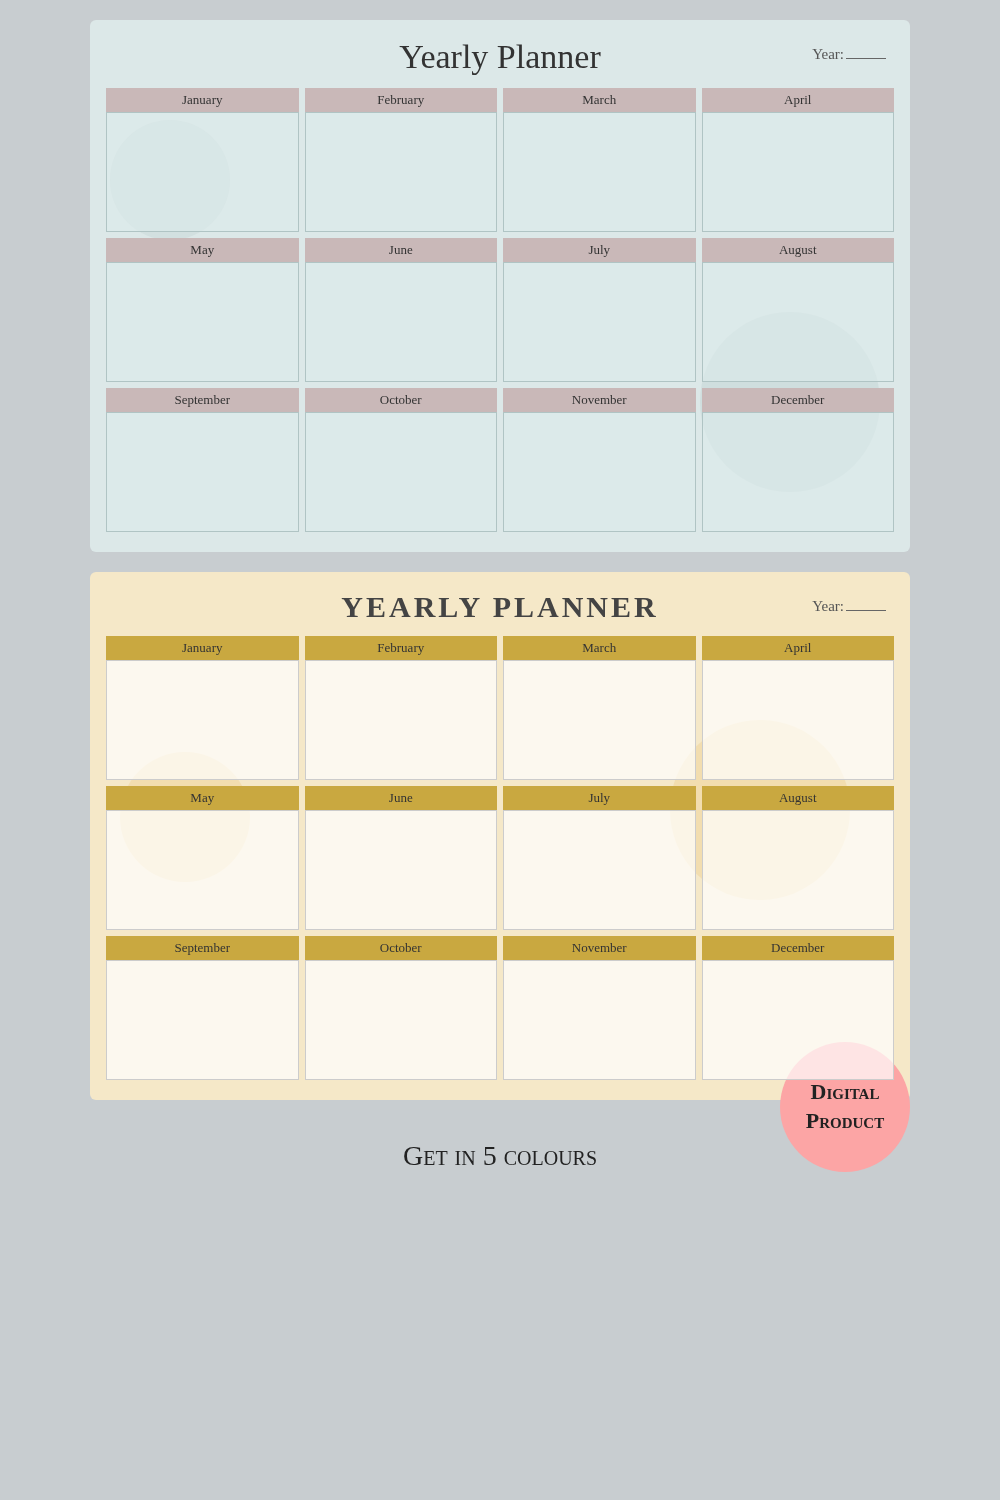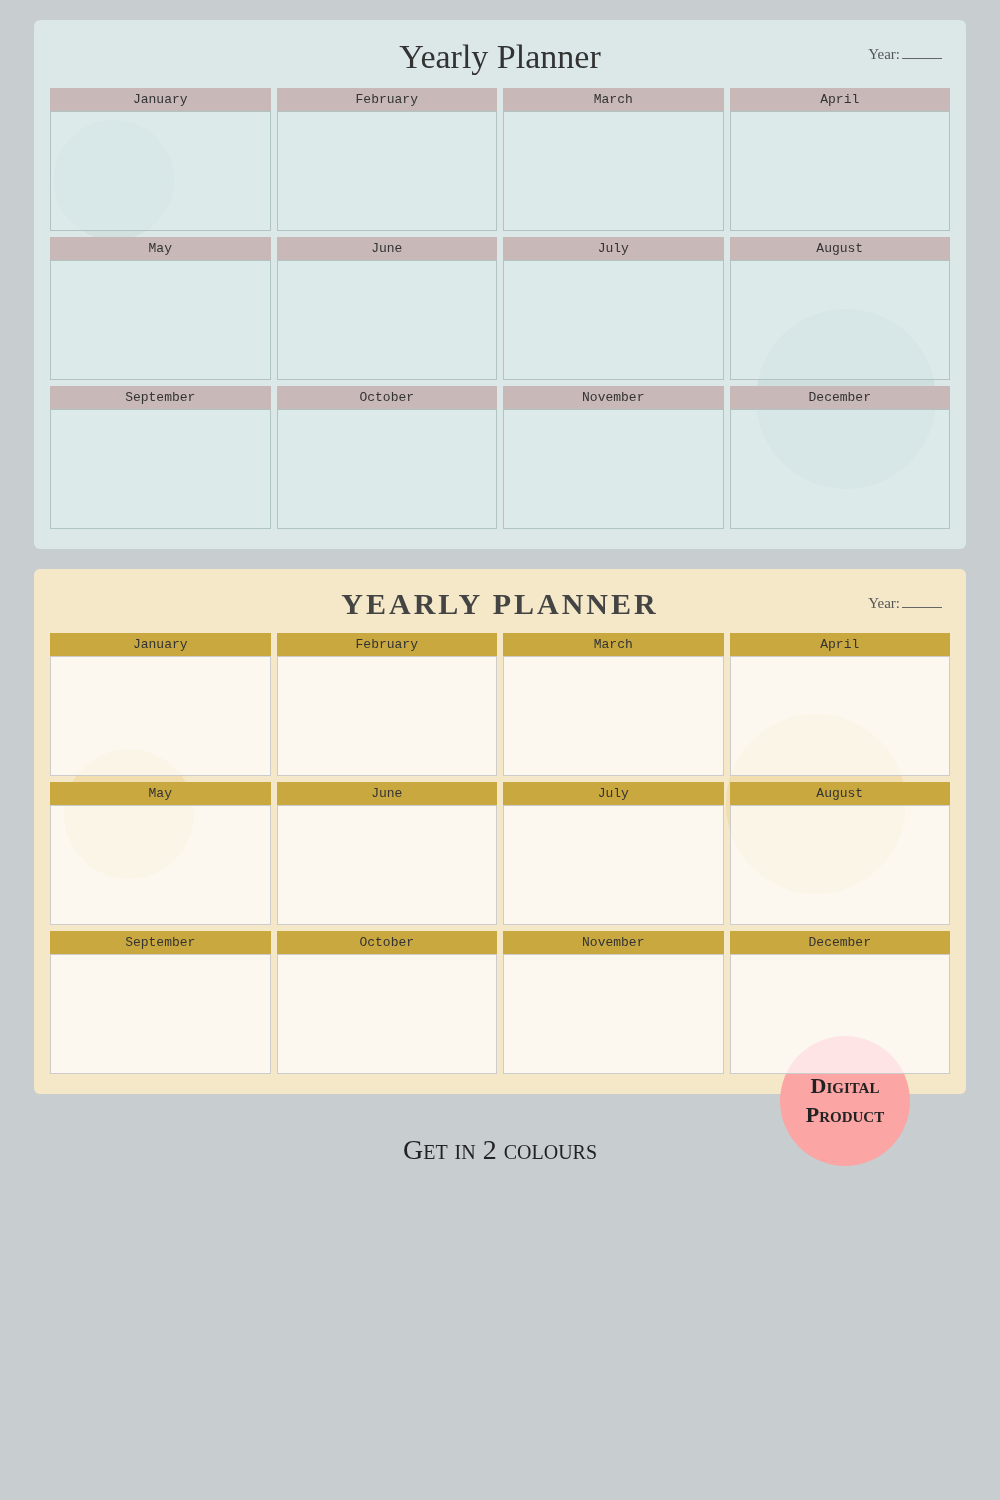--- a/index.html
+++ b/index.html
@@ -9,21 +9,21 @@
       min-height: 1500px;
       background-color: #c8cdd0;
       font-family: Georgia, serif;
       display: flex;
       flex-direction: column;
       align-items: center;
       padding: 20px 0;
     }
 
     .planner-card {
-      width: 932px;
+      width: 820px;
       border-radius: 6px;
       padding: 18px 16px 20px;
       margin-bottom: 20px;
       position: relative;
       overflow: hidden;
     }
 
     .planner-card.blue {
       background-color: #dce8e8;
     }
@@ -127,21 +127,21 @@
     }
 
     .month-box {
       background: transparent;
     }
 
     .month-header {
       text-align: center;
       font-size: 13px;
       padding: 4px 0;
-      font-family: Liberation Mono, monospace;
+      font-family: Liberation Serif, serif;
       color: #333;
     }
 
     .blue .month-header {
       background-color: #c9b8b8;
     }
 
     .yellow .month-header {
       background-color: #c9a840;
     }
@@ -331,15 +331,15 @@
       <div class="month-body"></div>
     </div>
       <div class="month-box">
       <div class="month-header">December</div>
       <div class="month-body"></div>
     </div>
     </div>
 </div>
 
 <div class="bottom-section">
-  <div class="bottom-colors">Get in 2 colours</div>
+  <div class="bottom-colors">Get in 5 colours</div>
   <div class="digital-badge">Digital<br>Product</div>
 </div>
 
 </body></html>

